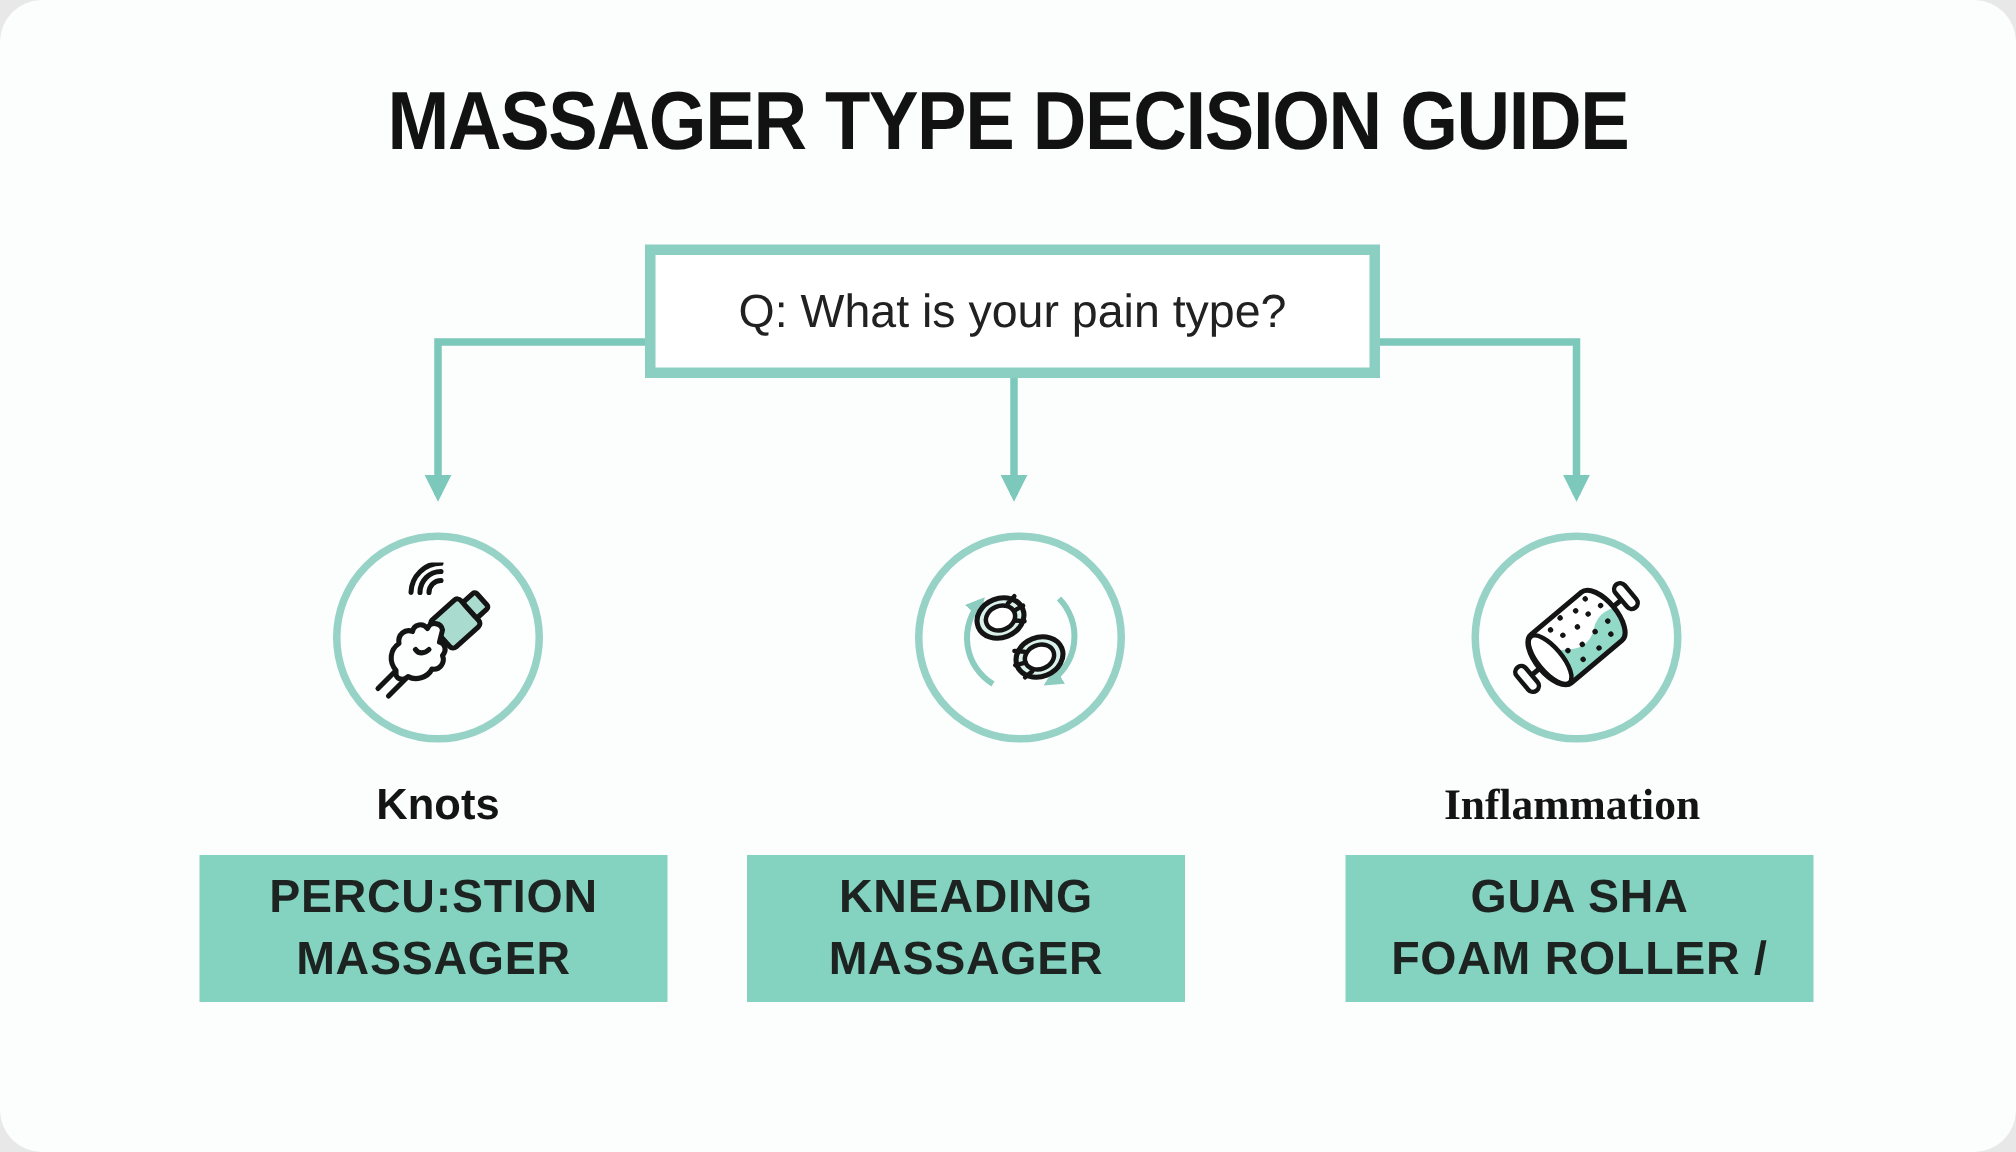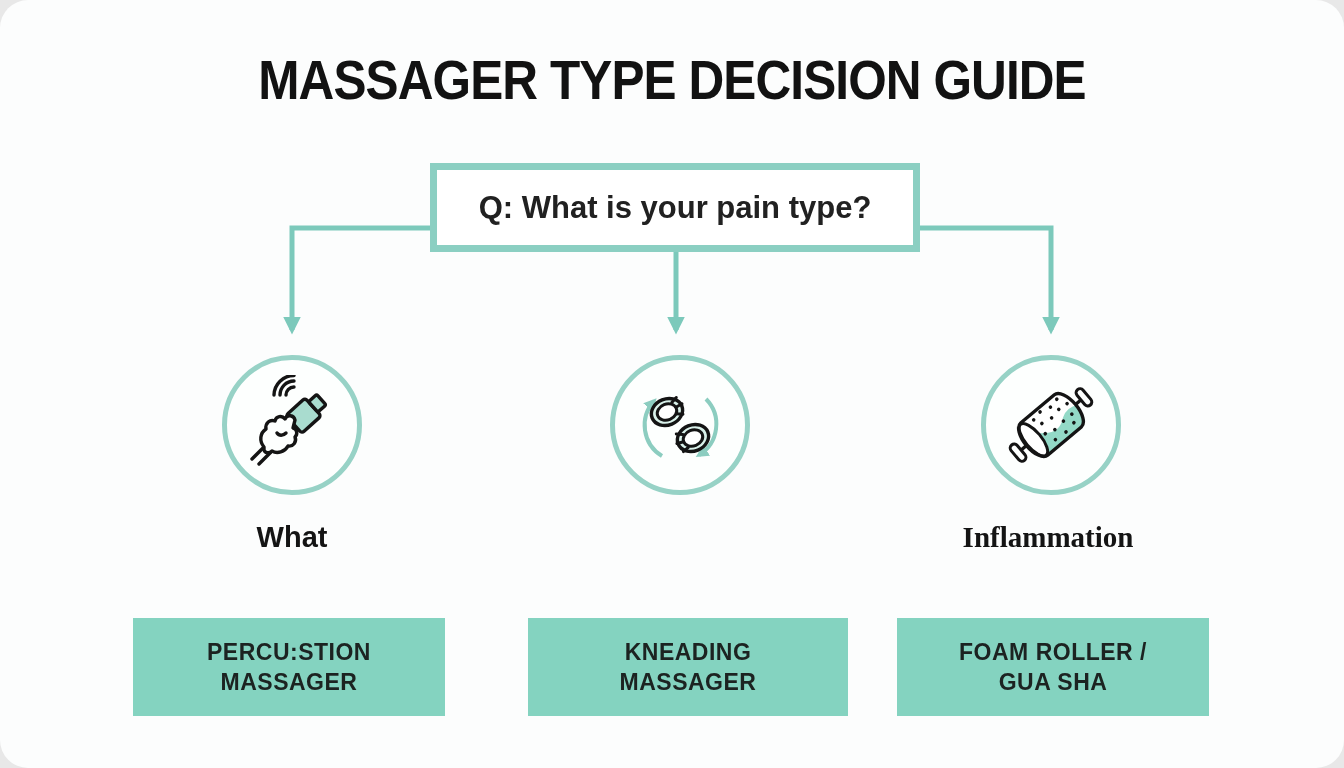--- a/index.html
+++ b/index.html
@@ -13,42 +13,42 @@
     text-align:center; font-size:55px; font-weight:700;
     letter-spacing:-1px; color:#121212; transform:scaleX(0.90);
   }
   .connectors { position:absolute; left:0; top:0; z-index:1; }
   .question-box {
     position:absolute; left:430px; top:163px; width:490px; height:89px;
     background:#ffffff; border:7px solid #8bcfc2; z-index:2;
     display:flex; align-items:center; justify-content:center;
   }
   .question-box span {
-    font-size:31px; font-weight:700; color:#212121; letter-spacing:0;
+    font-size:31px; font-weight:400; color:#212121; letter-spacing:0;
   }
   .circle {
     position:absolute; top:355px; width:130px; height:130px;
     border:5px solid #97d2c6; border-radius:50%;
     background:#fdfffe; display:flex; align-items:center; justify-content:center;
     box-sizing:content-box; z-index:2;
   }
   .circle.c1 { left:222px; } .circle.c2 { left:610px; } .circle.c3 { left:981px; }
   .b-label {
     position:absolute; top:521px; width:260px; text-align:center;
     font-size:29px; font-weight:700; color:#141414;
   }
   .b-label.l1 { left:162px; } .b-label.l2 { left:550px; } .b-label.l3 { left:918px;font-family:Liberation Serif, serif; }
   .result {
     position:absolute; top:570px; height:98px; background:#84d3c0;
     display:flex; flex-direction:column; align-items:center; justify-content:center;
-    font-size:23px; font-weight:700; color:#1c2321; line-height:1.32;
-    letter-spacing:0.5px; text-align:center; z-index:2;margin-top:48px;
+    font-size:31px; font-weight:700; color:#1c2321; line-height:1.32;
+    letter-spacing:0.5px; text-align:center; z-index:2;
   }
   .result.r1 { left:133px; width:312px; }
-  .result.r2 { left:528px; width:320px;align-items:center; }
+  .result.r2 { left:498px; width:292px;align-items:center; }
   .result.r3 { left:897px; width:312px; }
   .icon-svg { display:block; }
 </style>
 </head>
 <body>
 
 <div class="canvas">
 
   <div class="title">MASSAGER TYPE DECISION GUIDE</div>
 
@@ -85,21 +85,21 @@
 
       <g stroke="#141414" stroke-width="3.4" stroke-linecap="round" stroke-linejoin="round">
         <path d="M10 84 L22 72 M17 89 L29 77" fill="none"></path>
         <path d="M22 72 C 17 66, 18 58, 24 54 C 23 48, 28 44, 33 46 C 34 41, 40 40, 43 44
                  C 45 39, 52 40, 53 45 L 51 53 C 55 54, 56 59, 53 62 C 55 67, 51 72, 46 71
                  C 43 77, 35 79, 30 76 C 27 79, 23 78, 22 75 Z" fill="#fdfffe"></path>
         <path d="M44 58 C 41 61, 37 61, 35 58" fill="none"></path>
       </g>
     </svg>
   </div>
-  <div class="b-label l1">What</div>
+  <div class="b-label l1">Knots</div>
   <div class="result r1">
     <span>PERCU:STION</span>
     <span>MASSAGER</span>
   </div>
 
   <div class="circle c2">
     <svg class="icon-svg" width="100" height="100" viewBox="0 0 100 100">
       <defs>
         <marker id="arw2" viewBox="0 0 10 10" refX="7" refY="5" markerWidth="3.2" markerHeight="3.2" orient="auto-start-reverse">
           <path d="M0 0 L10 5 L0 10 Z" fill="#8ccdc0"></path>
@@ -169,17 +169,17 @@
           <circle cx="44" cy="64" r="1.8"></circle>
             <circle cx="57" cy="65" r="1.8"></circle>
           <circle cx="69" cy="63" r="1.8"></circle>
         </g>
         <rect x="18" y="29" width="64" height="42" rx="10" ry="21" fill="none" stroke="#141414" stroke-width="3.4"></rect>
       </g>
     </svg>
   </div>
   <div class="b-label l3">Inflammation</div>
   <div class="result r3">
+    <span>GUA SHA</span>
     <span>FOAM ROLLER /</span>
-    <span>GUA SHA</span>
   </div>
 
 </div>
 
 </body></html>

